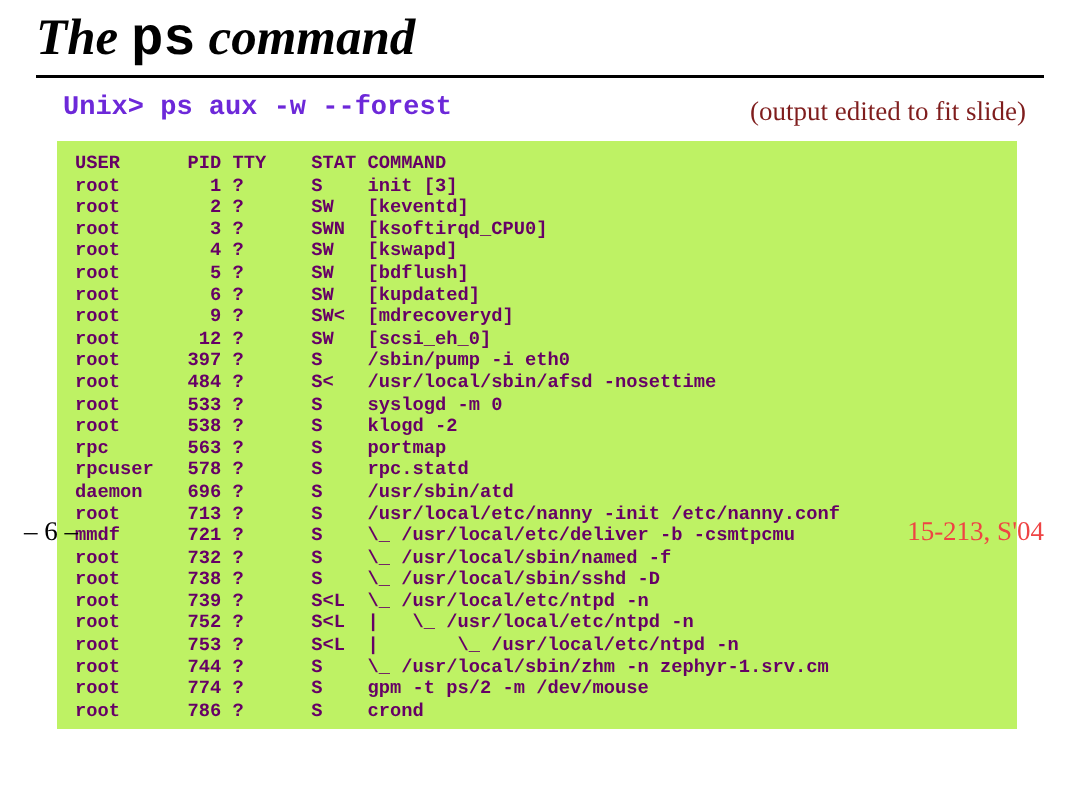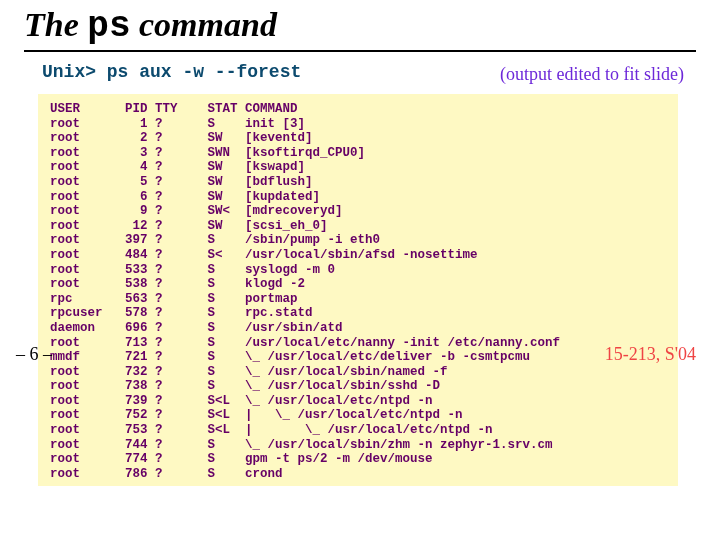--- a/index.html
+++ b/index.html
@@ -40,36 +40,36 @@
     height: 2px;
     background: #000;
   }
   .cmdline {
     position: absolute;
     left: 42px;
     top: 62px;
     font-family: "Courier New", Courier, monospace;
     font-weight: bold;
     font-size: 18px;
-    color: #0c4a6e;
+    color: #6d28d9;
   }
   .edited {
     position: absolute;
     right: 36px;
     top: 64px;
     font-size: 18px;
-    color: #6d28d9;
+    color: #7f1d1d;
   }
   .terminal {
     position: absolute;
     left: 38px;
     top: 94px;
     width: 640px;
     height: 392px;
-    background: #fef9c3;
+    background: #bef264;
     box-sizing: border-box;
     padding: 8px 10px 8px 12px;
   }
   .terminal pre {
     margin: 0;
     font-family: "Courier New", Courier, monospace;
     font-size: 12.5px;
     font-weight: bold;
     color: #660066;
     line-height: 14.6px;

